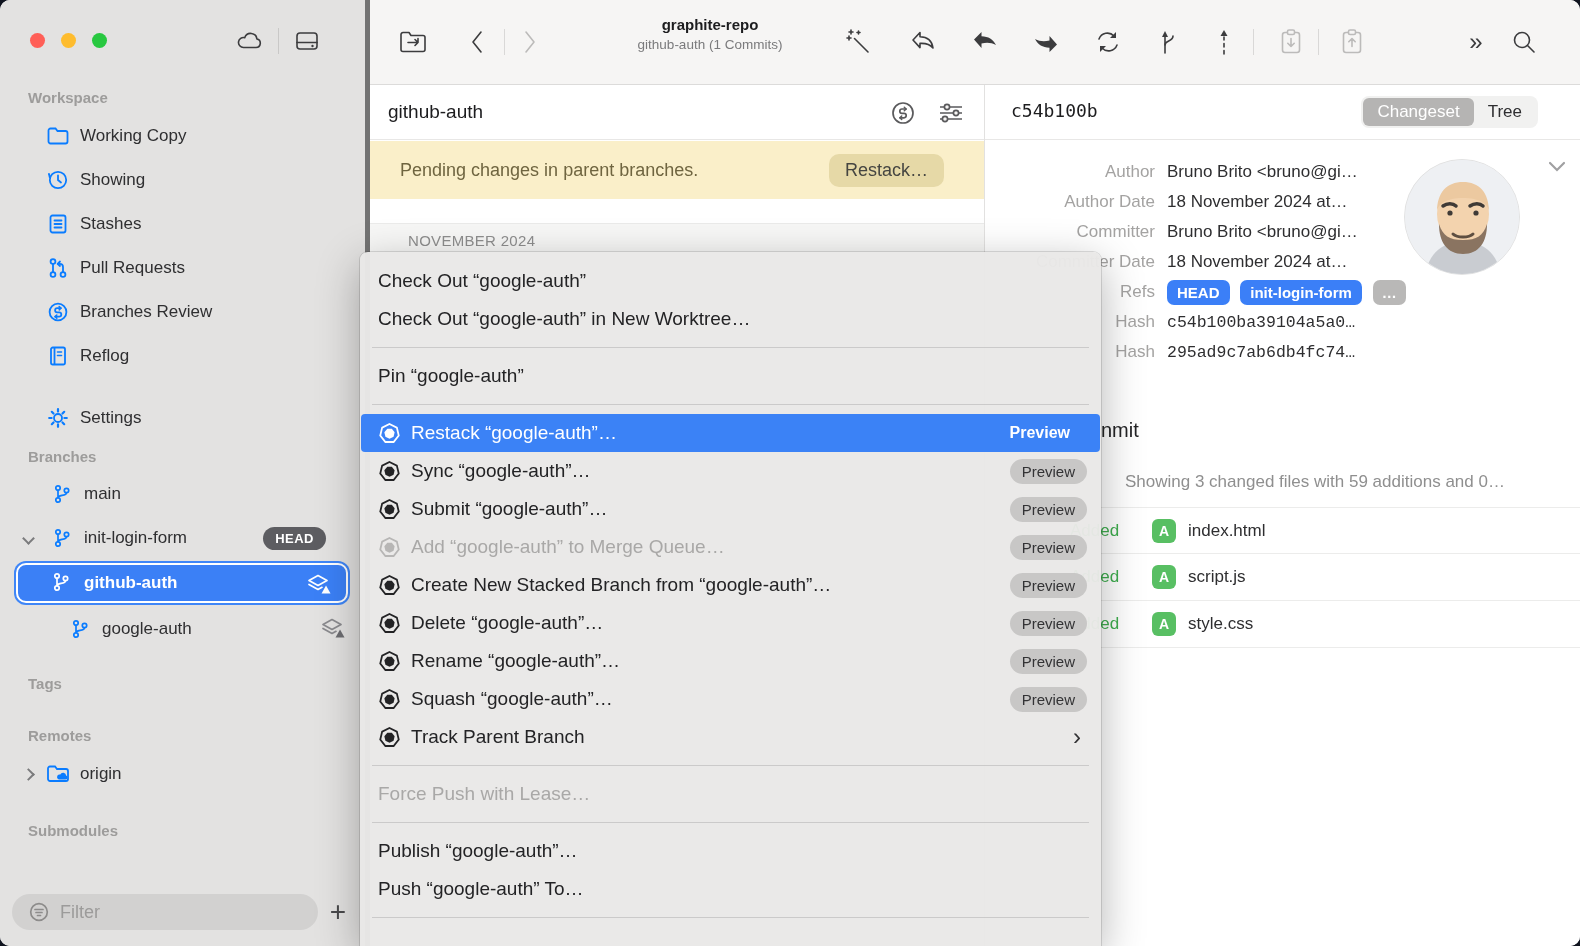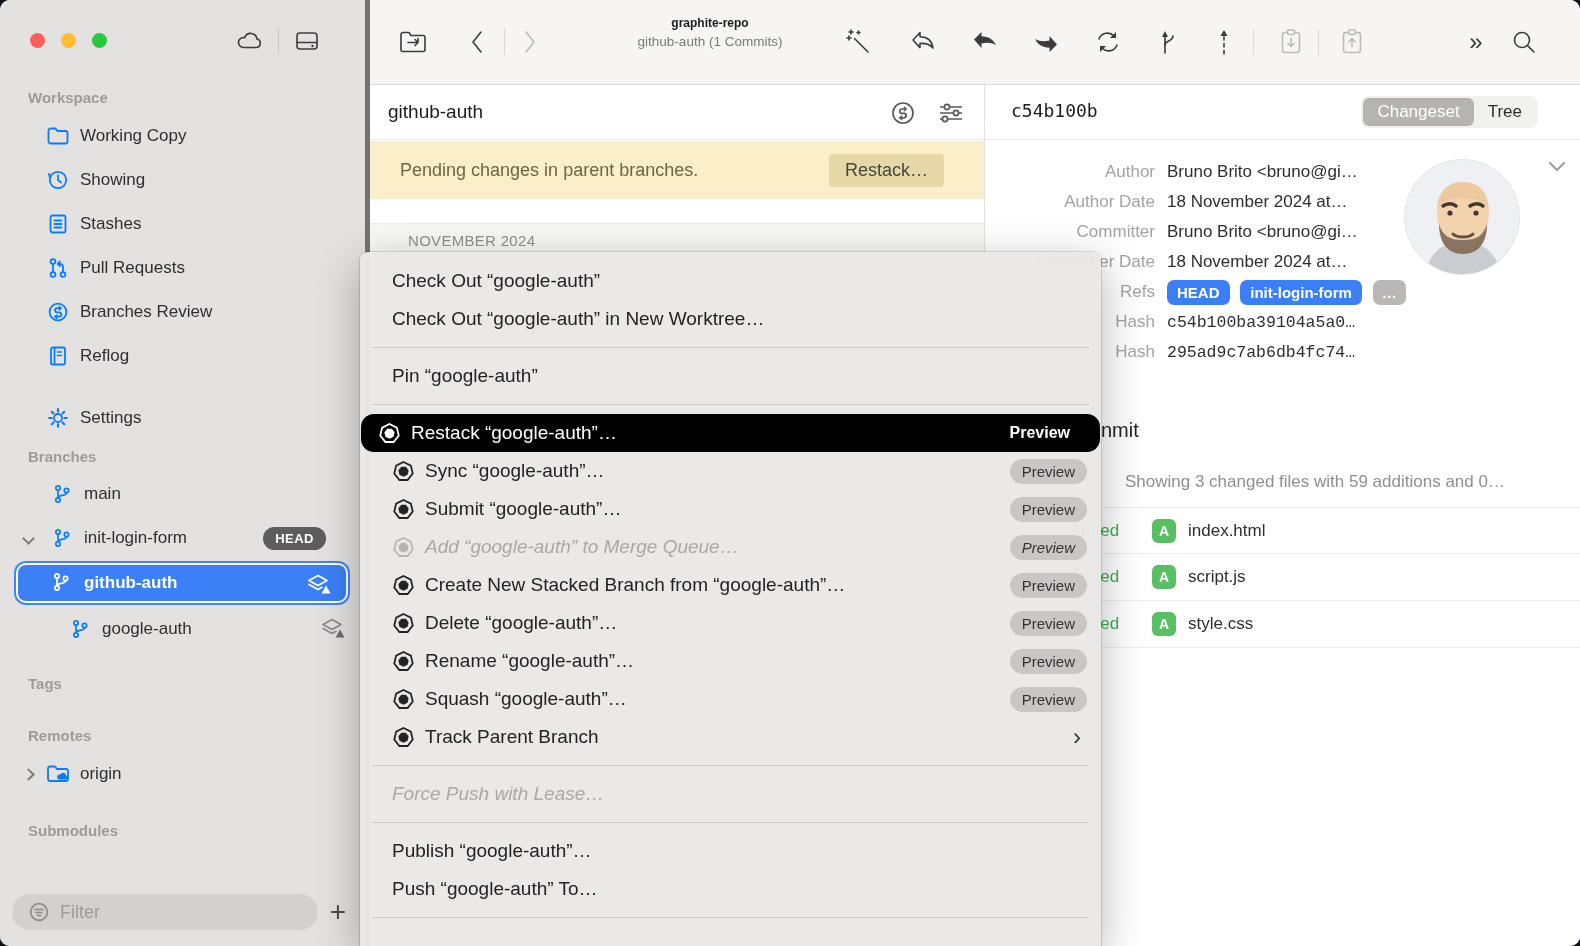--- a/index.html
+++ b/index.html
@@ -33,35 +33,35 @@
   .filter-pill input { background:transparent; border:none; outline:none; font-size:18px; color:#3a3a3c; width:230px; font-family:"Liberation Sans",sans-serif; }
   .filter-pill input::placeholder { color:#9c9b9a; }
   .plusbtn { position:absolute; right:14px; top:10px; width:36px; height:36px; background:none; border:none; font-size:28px; color:#4a4a4c; line-height:36px; }
 
   
   .main { position:absolute; left:370px; top:0; width:1210px; height:946px; }
   .toolbar { position:absolute; left:0; top:0; width:1210px; height:85px; background:#f6f5f4; border-bottom:1px solid #dcdbda; }
   .tb { position:absolute; top:24px; width:36px; height:36px; background:none; border:none; display:flex; align-items:center; justify-content:center; }
   .tdiv { position:absolute; top:29px; width:1px; height:26px; background:#d9d8d7; }
   .title-wrap { position:absolute; left:170px; top:16px; width:340px; text-align:center; }
-  .t1 { font-size:12px; font-weight:bold; color:#1d1d1f; }
+  .t1 { font-size:15px; font-weight:bold; color:#1d1d1f; }
   .t2 { font-size:13.5px; color:#7a7a7c; margin-top:4px; }
   .gg { stroke:#3c3c3e; fill:none; stroke-width:1.6; stroke-linecap:round; stroke-linejoin:round; }
   .ggf { fill:#3c3c3e; stroke:none; }
   .ggd { stroke:#bcbbba; fill:none; stroke-width:1.6; stroke-linecap:round; stroke-linejoin:round; }
   .more-g { font-size:24px; color:#3c3c3e; }
 
   
   .branch-panel { position:absolute; left:0; top:85px; width:615px; height:861px; background:#fff; border-right:1px solid #e2e1e0; }
   .bp-head { position:absolute; top:0; left:0; width:100%; height:55px; border-bottom:1px solid #e8e7e6; }
   .bp-title { position:absolute; left:18px; top:16px; font-size:19px; color:#1d1d1f; }
   .bp-ic { position:absolute; top:11px; width:34px; height:34px; background:none; border:none; display:flex; align-items:center; justify-content:center; }
   .banner { position:absolute; top:56px; left:0; width:100%; height:58px; background:#faefc9; display:flex; align-items:center; }
   .banner-text { margin-left:30px; font-size:18px; color:#6f6540; }
-  .restack-btn { position:absolute; right:40px; top:13px; height:33px; padding:0 16px; background:#e6d9a7; border:none; border-radius:4px; font-size:18px; color:#454541; }
+  .restack-btn { position:absolute; right:40px; top:13px; height:33px; padding:0 16px; background:#e6d9a7; border:none; border-radius:10px; font-size:18px; color:#454541; }
   .daterow { position:absolute; top:138px; left:0; width:100%; height:34px; background:#f7f7f6; border-top:1px solid #ebebea; border-bottom:1px solid #ebebea; display:flex; align-items:center; }
   .daterow span { margin-left:38px; font-size:15px; color:#8e8e8e; letter-spacing:.3px; }
 
   
   .commit-panel { position:absolute; left:615px; top:85px; width:595px; height:861px; background:#fff; }
   .cp-head { position:absolute; top:0; left:0; width:100%; height:55px; border-bottom:1px solid #e8e7e6; }
   .cp-hash { position:absolute; left:26px; top:15px; font-family:"DejaVu Sans Mono",monospace; font-size:18px; color:#1d1d1f; }
   .seg { position:absolute; right:42px; top:11px; background:#f1f1f0; border-radius:8px; padding:2px; display:flex; }
   .seg button { border:none; font-size:17px; padding:4px 14px; border-radius:6px; background:transparent; color:#2e2e30; }
   .seg button.on { background:#b5b4b3; color:#fff; }
@@ -78,25 +78,25 @@
   .csummary { position:absolute; top:387px; left:140px; font-size:17px; color:#8f8f8f; }
   .filelist { position:absolute; top:422px; left:0; width:100%; }
   .frow { height:47px; border-bottom:1px solid #ececeb; position:relative; display:flex; align-items:center; }
   .frow:first-child { border-top:1px solid #ececeb; }
   .fstatus { position:absolute; left:85px; font-size:17px; color:#3fae4f; }
   .fbadge { position:absolute; left:167px; width:24px; height:24px; background:#58bf63; border-radius:6px; color:#fff; font-size:14px; font-weight:bold; display:flex; align-items:center; justify-content:center; }
   .fname { position:absolute; left:203px; font-size:17px; color:#2e2e30; }
 
   
   .cmenu { position:absolute; left:360px; top:252px; width:741px; height:694px; background:rgba(233,232,231,.97); border-radius:8px 8px 0 0; box-shadow:0 12px 44px rgba(0,0,0,.30), 0 0 0 1px rgba(0,0,0,.12); padding-top:10px; overflow:hidden; }
-  .mi { position:relative; height:38px; display:flex; align-items:center; font-size:19px; color:#232325; padding-left:32px; border:none; background:none; width:100%; text-align:left; font-family:"Liberation Sans",sans-serif; }
+  .mi { position:relative; height:38px; display:flex; align-items:center; font-size:19px; color:#232325; padding-left:18px; border:none; background:none; width:100%; text-align:left; font-family:"Liberation Sans",sans-serif; }
   .mi .micon { width:22px; height:22px; margin-right:11px; flex:none; display:flex; align-items:center; justify-content:center; color:#232325; }
-  .mi.disabled { color:#a9a8a7;font-style:italic; }
+  .mi.disabled { color:#a9a8a7; }
   .mi.disabled .micon { color:#b7b6b5; }
-  .mi.sel { background:#000000; color:#fff; border-radius:13px; width:739px; margin-left:1px; padding-left:17px; }
+  .mi.sel { background:#3b82f6; color:#fff; border-radius:4px; width:739px; margin-left:1px; padding-left:17px; }
   .mi.sel .micon { color:#fff; }
   .msep { height:1px; background:rgba(0,0,0,.13); margin:9px 12px; }
   .pv { position:absolute; right:14px; background:#c8c7c6; color:#333335; font-size:15px; padding:4px 12px; border-radius:13px; }
   .mi.sel .pv { background:transparent; color:#fff; font-weight:bold; right:18px; font-size:16px; }
   .sub-arrow { position:absolute; right:20px; font-size:24px; color:#333335; line-height:20px; }
   svg { display:block; }
 </style>
 </head>
 <body>
 

